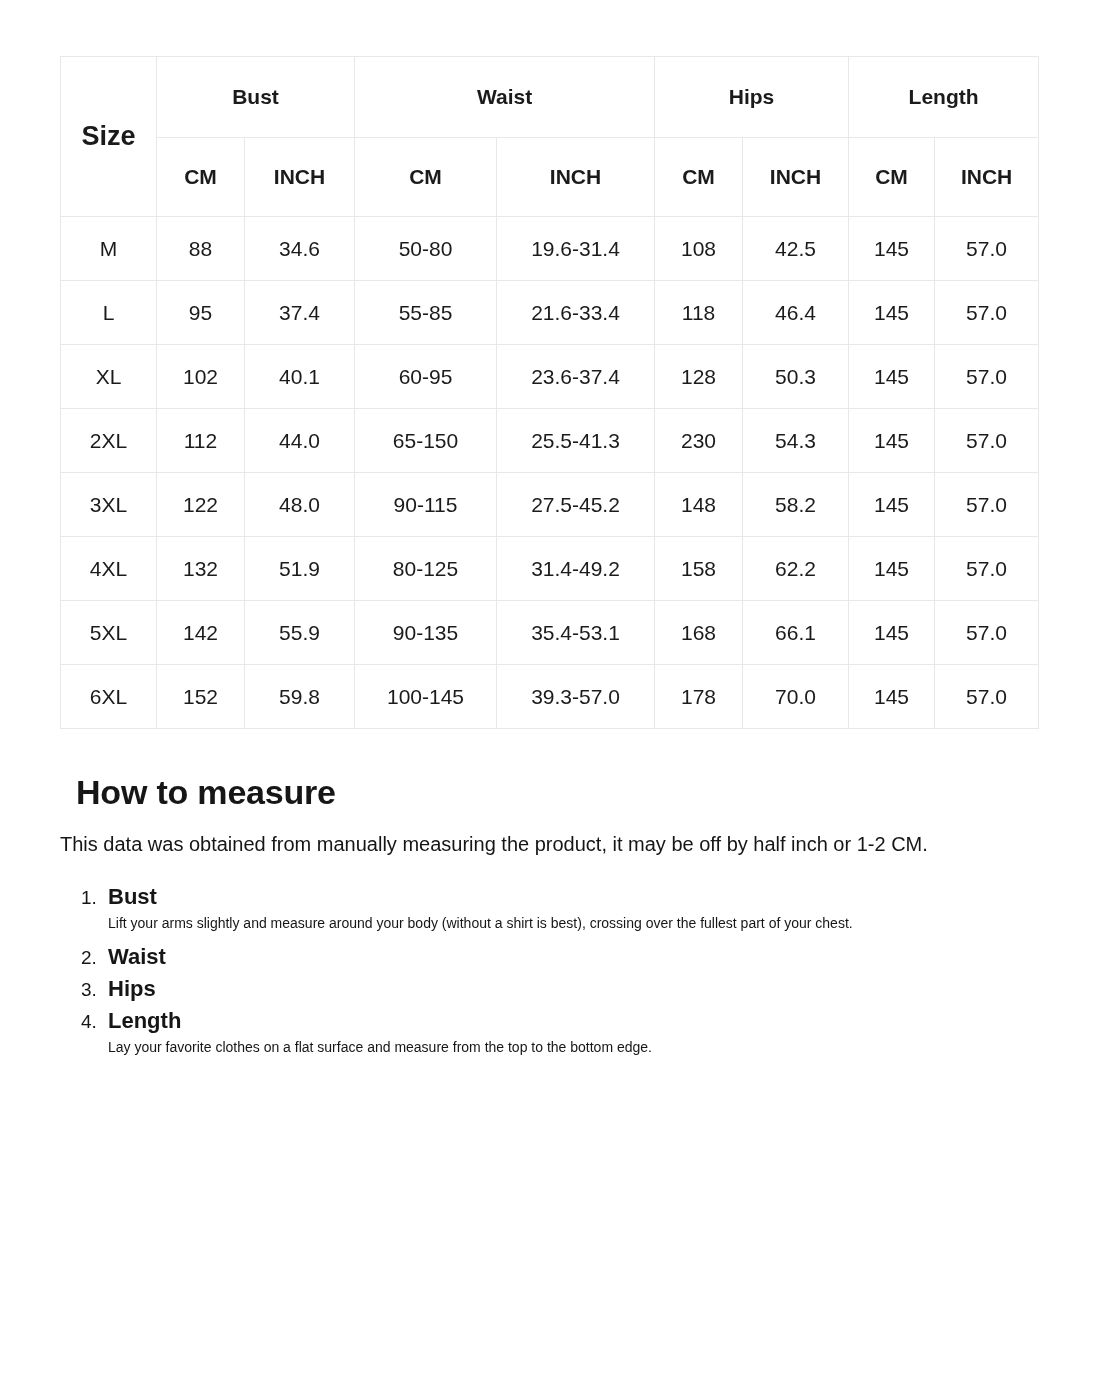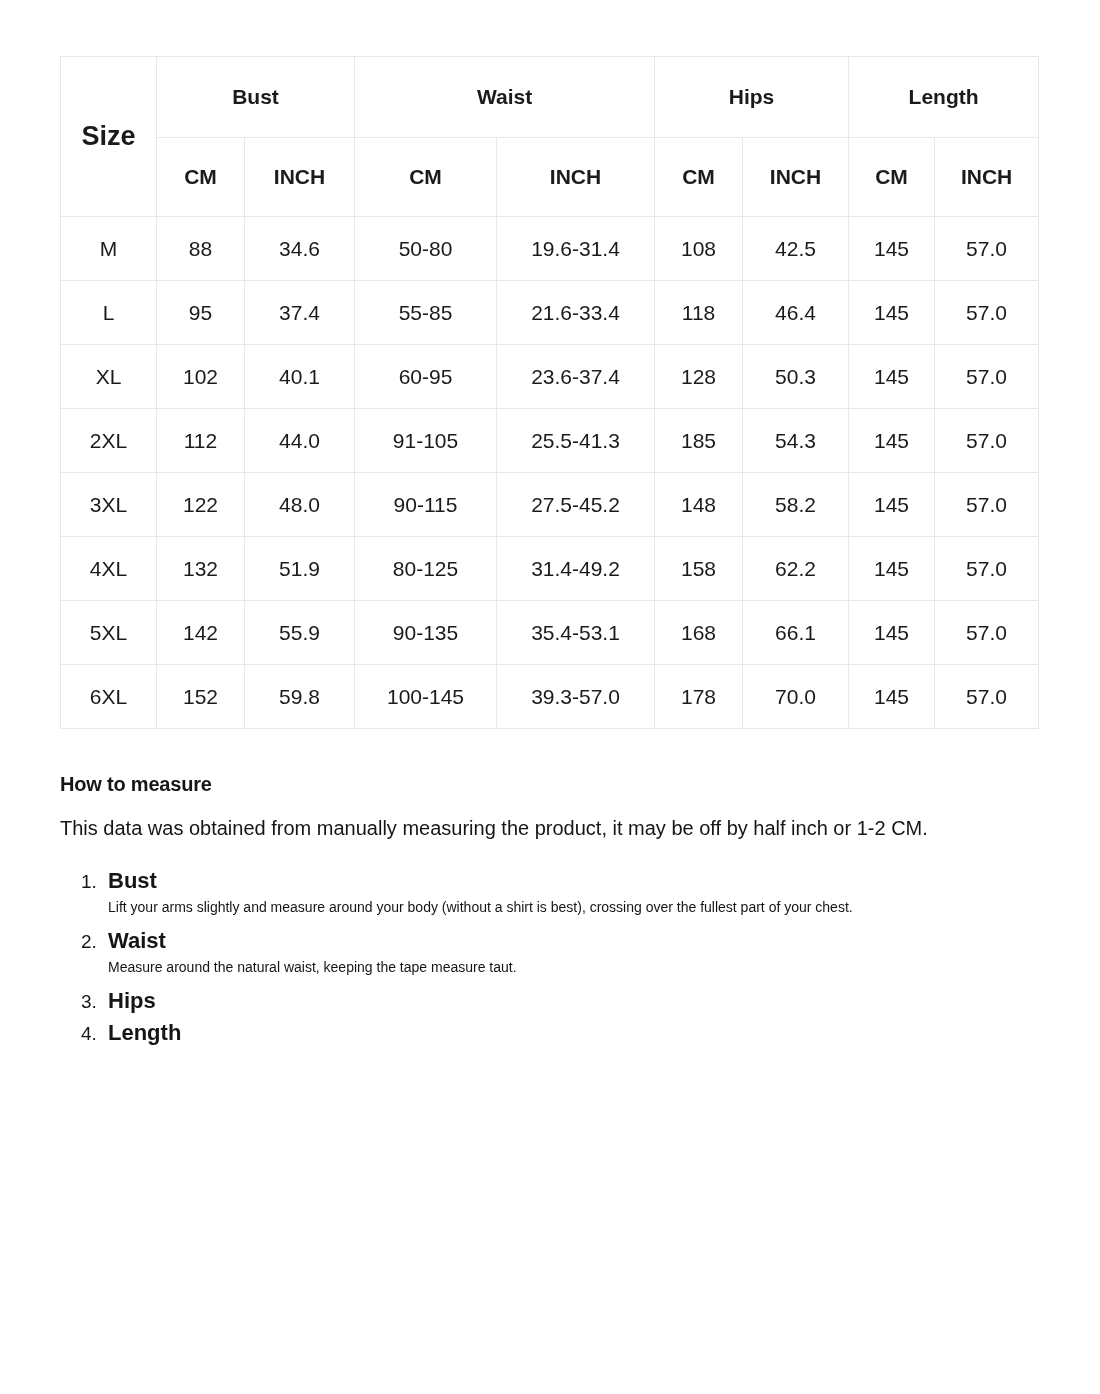--- a/index.html
+++ b/index.html
@@ -61,23 +61,23 @@
   col.c-binch { width: 110px; }
   col.c-wcm   { width: 142px; }
   col.c-winch { width: 158px; }
   col.c-hcm   { width: 88px; }
   col.c-hinch { width: 106px; }
   col.c-lcm   { width: 86px; }
   col.c-linch { width: 104px; }
 
   
   h2.section-title {
-    font-size: 20px;
-    font-weight: bold;
-    margin: 44px 0 18px 0;
+    font-size: 34px;
+    font-weight: bold;
+    margin: 44px 0 18px 16px;
     letter-spacing: -0.2px;
   }
   p.intro {
     font-size: 20px;
     line-height: 1.42;
     margin: 0 0 26px 0;
     max-width: 980px;
   }
   ol.measure-list {
     margin: 0;
@@ -170,23 +170,23 @@
         <td>23.6-37.4</td>
         <td>128</td>
         <td>50.3</td>
         <td>145</td>
         <td>57.0</td>
       </tr>
       <tr>
         <td>2XL</td>
         <td>112</td>
         <td>44.0</td>
-        <td>91-105</td>
+        <td>65-150</td>
         <td>25.5-41.3</td>
-        <td>185</td>
+        <td>230</td>
         <td>54.3</td>
         <td>145</td>
         <td>57.0</td>
       </tr>
       <tr>
         <td>3XL</td>
         <td>122</td>
         <td>48.0</td>
         <td>90-115</td>
         <td>27.5-45.2</td>
@@ -234,23 +234,23 @@
   <h2 class="section-title">How to measure</h2>
   <p class="intro">This data was obtained from manually measuring the product, it may be off by half inch or 1-2 CM.</p>
 
   <ol class="measure-list">
     <li>
       <span class="item-title">Bust</span>
       <span class="item-body">Lift your arms slightly and measure around your body (without a shirt is best), crossing over the fullest part of your chest.</span>
     </li>
     <li>
       <span class="item-title">Waist</span>
-      <span class="item-body">Measure around the natural waist, keeping the tape measure taut.</span>
     </li>
     <li>
       <span class="item-title">Hips</span>
     </li>
     <li>
       <span class="item-title">Length</span>
+      <span class="item-body">Lay your favorite clothes on a flat surface and measure from the top to the bottom edge.</span>
     </li>
   </ol>
 
 </div>
 
 </body></html>

